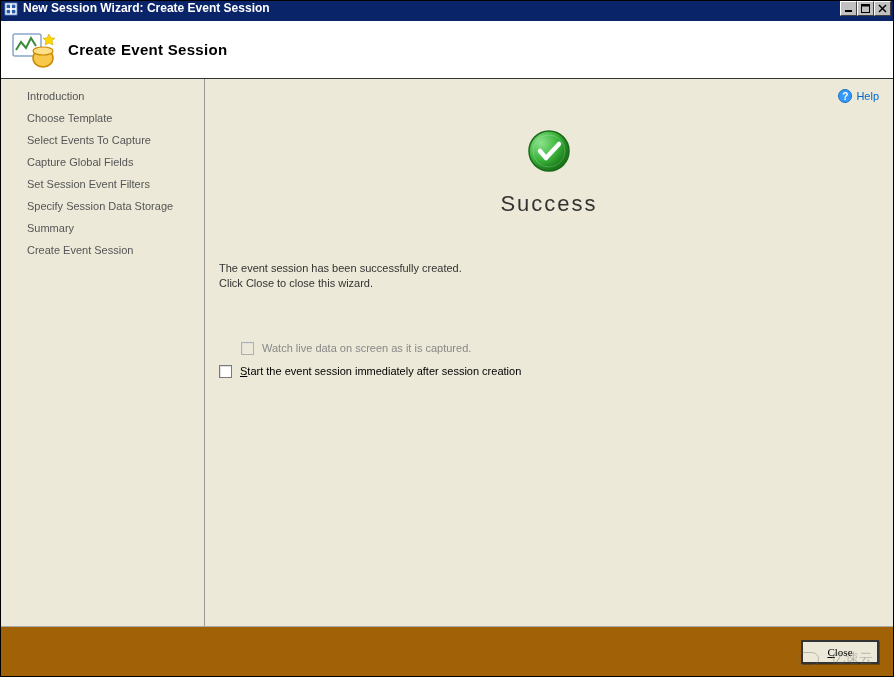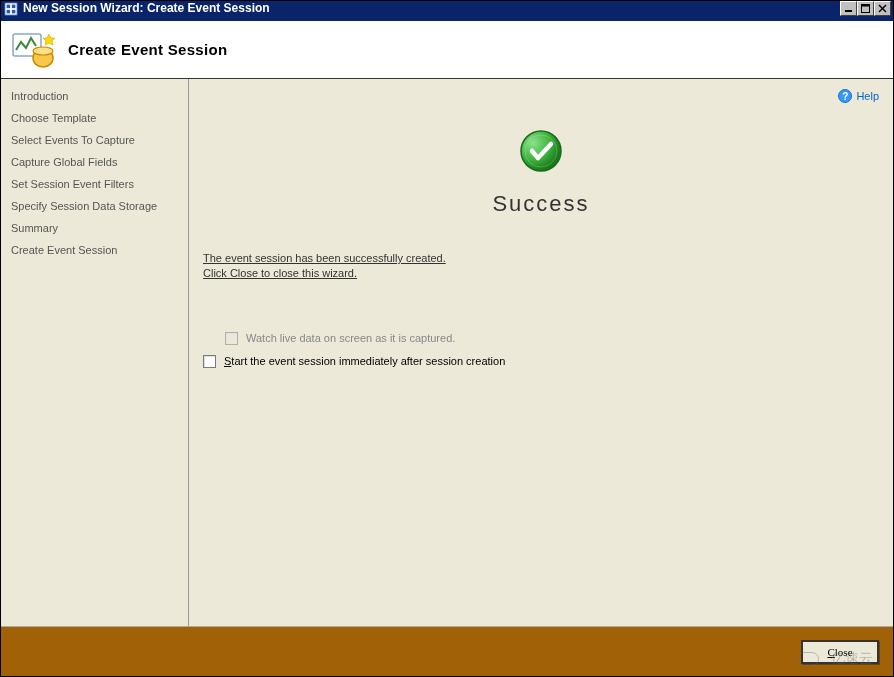--- a/index.html
+++ b/index.html
@@ -69,20 +69,21 @@
       font-size: 15px;
       font-weight: bold;
       color: #000;
       letter-spacing: 0.3px;
     }
     
     .content {
       display: flex;
       height: calc(100% - 20px - 58px - 50px);
       background: #ece9d8;
+      padding-left: 16px;
     }
     .sidebar {
       width: 188px;
       border-right: 1px solid #999;
       padding: 6px 0;
       background: #ece9d8;
     }
     .nav-item {
       padding: 5px 10px;
       color: #555;
@@ -129,24 +130,23 @@
       height: 44px;
     }
     .success-title {
       font-size: 22px;
       font-weight: normal;
       color: #333;
       letter-spacing: 2px;
       font-family: "Segoe UI Light", "Segoe UI", Tahoma, sans-serif;
     }
     .success-msg {
-      margin-top: 34px;
+      margin-top: 44px;
       color: #333;
       line-height: 1.4;
-      text-decoration: underline;
     }
     .checkbox-block {
       margin-top: 50px;
     }
     .cb-row {
       display: flex;
       align-items: center;
       gap: 8px;
       margin-bottom: 10px;
     }

